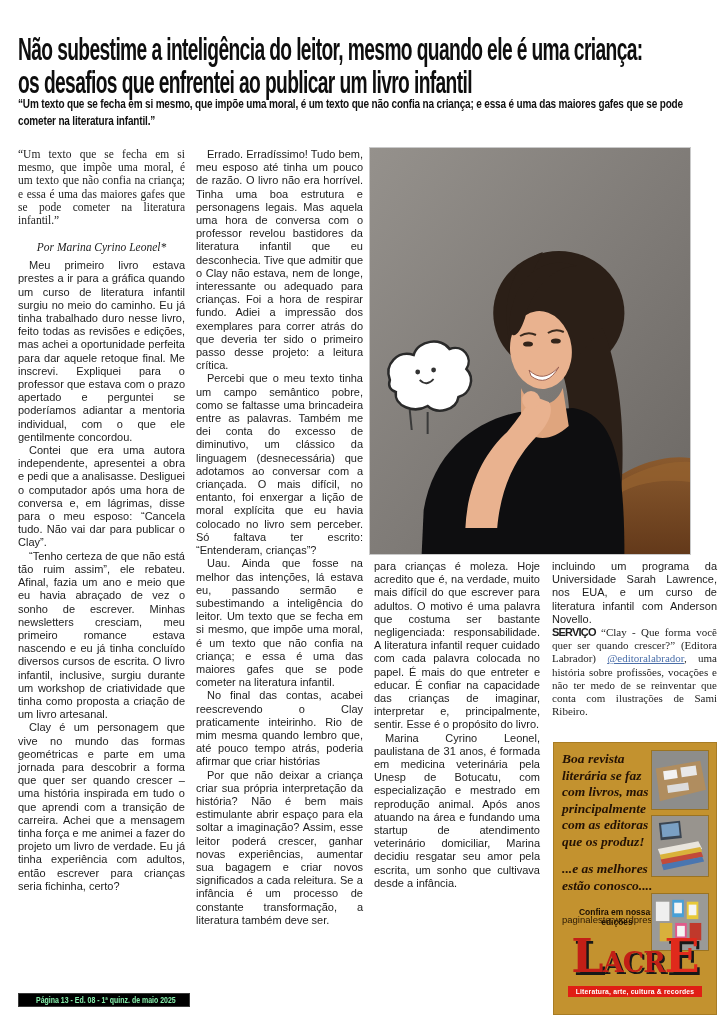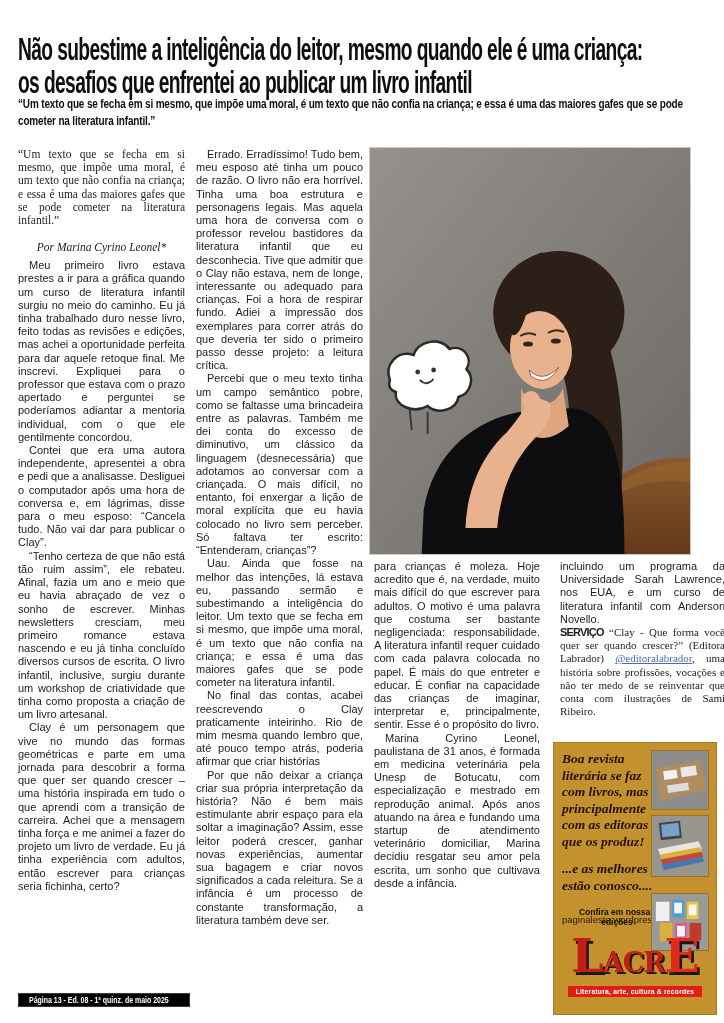--- a/index.html
+++ b/index.html
@@ -21,21 +21,21 @@
     position:absolute; left:18px; top:96px; width:872px; font-weight:bold;
     font-size:12.5px; line-height:17px; letter-spacing:-0.2px; color:#111;
     transform:scaleX(0.8); transform-origin:left top;
   }
   
   .content { position:absolute; left:0; top:145px; width:724px; height:878px; }
   .col { position:absolute; text-align:justify; }
   .col1 { left:18px;  top:3px;   width:167px; }
   .col2 { left:196px; top:3px;   width:167px; }
   .col3 { left:374px; top:415px; width:166px; }
-  .col4 { left:552px; top:415px; width:165px;margin-left:8px; }
+  .col4 { left:552px; top:415px; width:165px; }
   .col p { font-size:11px; line-height:13.2px; margin:0; }
   .col p.ind { text-indent:11px; }
   .pullquote {
     font-family:"Liberation Serif", serif; font-size:11.5px; line-height:13.2px;
     text-align:justify; margin-bottom:14px;
   }
   .byline {
     font-family:"Liberation Serif", serif; font-style:italic; font-size:11.5px;
     text-align:center; margin-bottom:6px;
   }
@@ -91,22 +91,22 @@
   .ad-logo .mid   { font-size:27px; text-shadow:2px 2px 0 #181818; }
   .ad-logo .big.e { color:#e02a1c; }
   .ad-tagline {
     position:absolute; left:14px; right:14px; top:243px; background:#e01e14;
     color:#ffffff; font-weight:bold; font-size:6.8px; line-height:11px;
     text-align:center; letter-spacing:0.2px;
   }
   
   .footer-bar {
     position:absolute; left:18px; top:848px; width:172px; height:14px;
-    background:#000; border:1px solid #3a3a3a; color:#ffffff;
-    display:flex; align-items:center; padding-left:10px;
+    background:#000; border:1px solid #3a3a3a; color:#86efac;
+    display:flex; align-items:center; padding-left:17px;
   }
   .footer-bar span {
     display:inline-block; white-space:nowrap; font-weight:bold; font-size:8.5px;
     transform:scaleX(0.82); transform-origin:left center; letter-spacing:0;
   }
 </style>
 </head>
 <body>
 
 <div class="page">

